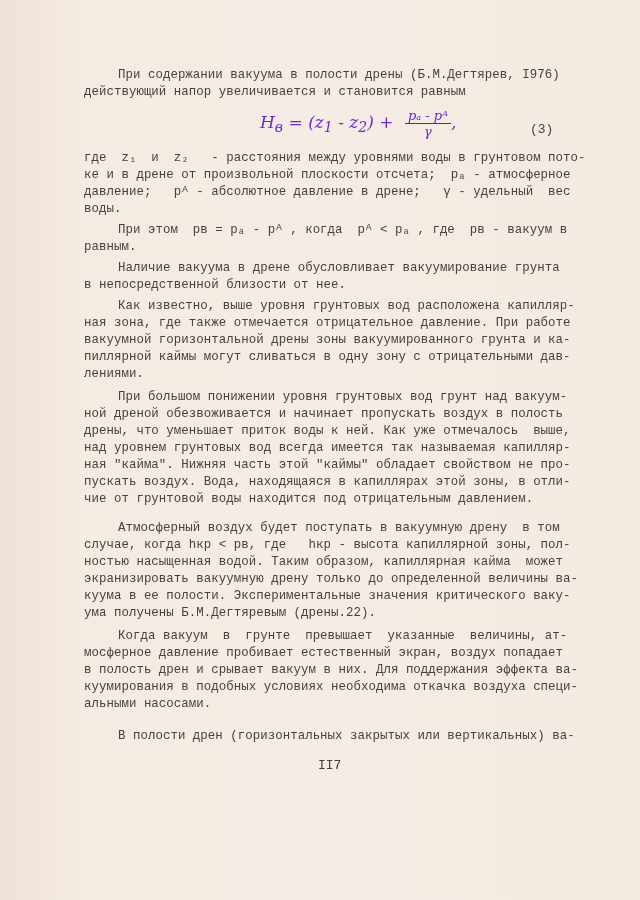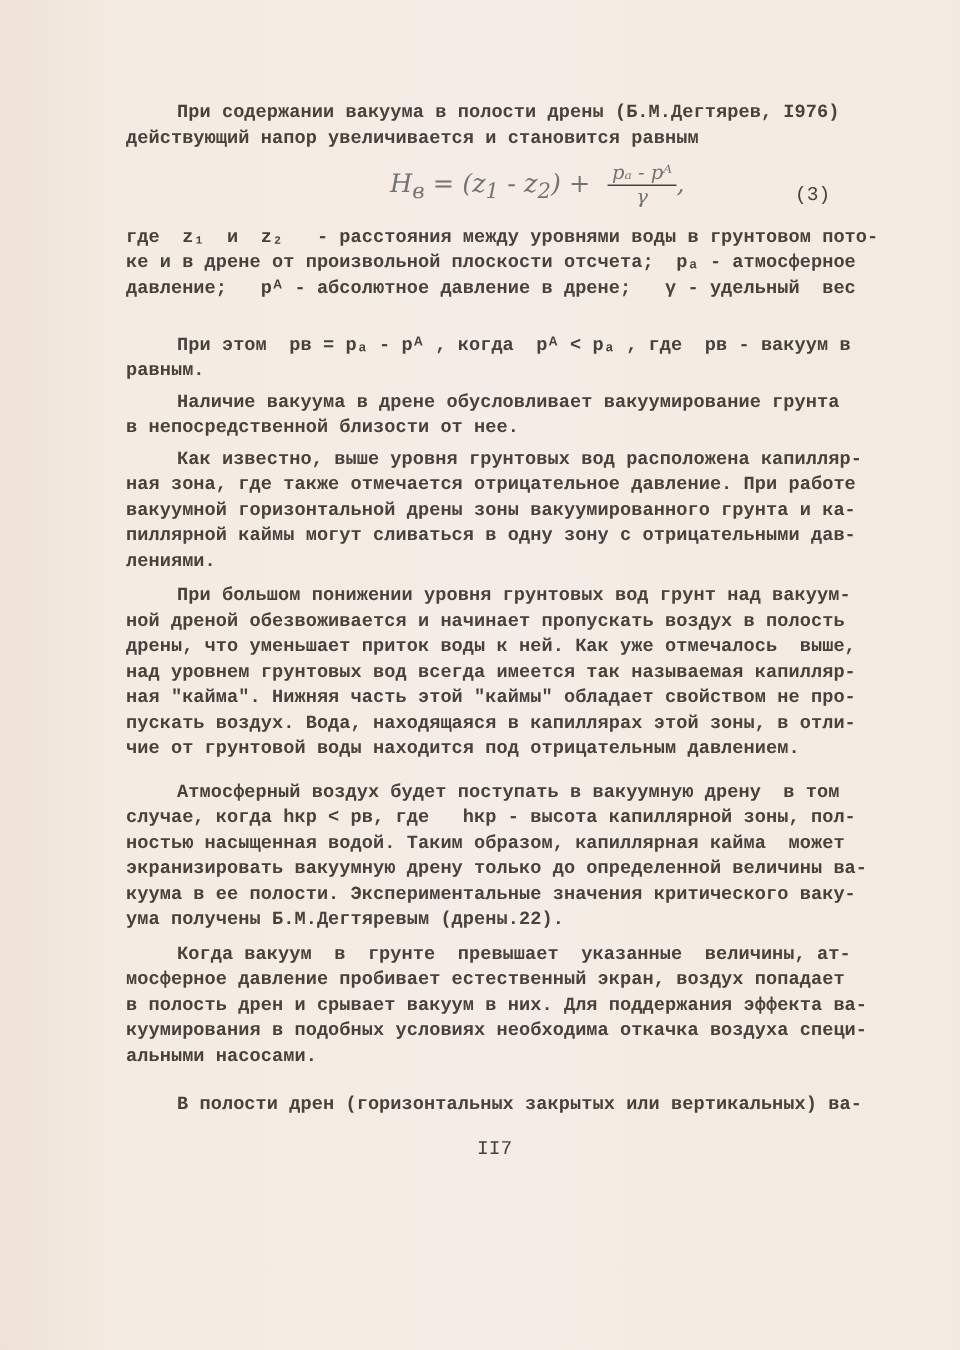--- a/index.html
+++ b/index.html
@@ -8,27 +8,26 @@
     background: linear-gradient(90deg, #efe2d6 0%, #f4ebe2 12%, #f5ede5 50%, #f3eae1 100%);
     position:relative;
     font-family: "Liberation Mono", "DejaVu Sans Mono", monospace;
     color:#4a403c;
   }
   .page { position:absolute; left:0; top:0; width:640px; height:900px; }
   .line {
     position:absolute; left:84px; width:500px;
     font-size:12.4px; line-height:16px; white-space:pre;
     letter-spacing:0.05px;
-    font-weight:bold;
   }
   .indent { left:118px; }
   .formula {
     position:absolute; left:260px; top:108px;
     font-family: "DejaVu Serif", serif; font-style:italic;
-    font-size:17px; color:#737373;
+    font-size:17px; color:#6d28d9;
   }
   .frac {
     display:inline-block; vertical-align:middle; text-align:center; margin-left:6px;
   }
   .frac .num { display:block; font-size:13px; border-bottom:1px solid #4a403c; padding:0 3px;text-align:center; }
   .frac .den { display:block; font-size:13px; }
   .eqnum { position:absolute; left:530px; top:122px; font-size:13px; }
   .pagenum { position:absolute; left:318px; top:758px; font-size:13px;text-align:right; }
 </style>
 </head>
@@ -39,20 +38,21 @@
   <div class="line" style="top:84px">действующий напор увеличивается и становится равным</div>
 
   <div class="formula">
     <span>H</span><sub>в</sub><span> = (z</span><sub>1</sub><span> - z</span><sub>2</sub><span>) + </span><span class="frac"><span class="num">pₐ - pᴬ</span><span class="den">γ</span></span><span>,</span>
   </div>
   <div class="eqnum">(3)</div>
 
   <div class="line" style="top:150px">где  z₁  и  z₂   - расстояния между уровнями воды в грунтовом пото-</div>
   <div class="line" style="top:167px">ке и в дрене от произвольной плоскости отсчета;  pₐ - атмосферное</div>
   <div class="line" style="top:184px">давление;   pᴬ - абсолютное давление в дрене;   γ - удельный  вес</div>
+  <div class="line" style="top:201px">воды.</div>
   <div class="line indent" style="top:222px">При этом  pв = pₐ - pᴬ , когда  pᴬ &lt; pₐ , где  pв - вакуум в</div>
   <div class="line" style="top:239px">равным.</div>
   <div class="line indent" style="top:260px">Наличие вакуума в дрене обусловливает вакуумирование грунта</div>
   <div class="line" style="top:277px">в непосредственной близости от нее.</div>
   <div class="line indent" style="top:298px">Как известно, выше уровня грунтовых вод расположена капилляр-</div>
   <div class="line" style="top:332px">вакуумной горизонтальной дрены зоны вакуумированного грунта и ка-</div>
   <div class="line" style="top:315px">ная зона, где также отмечается отрицательное давление. При работе</div>
   <div class="line" style="top:349px">пиллярной каймы могут сливаться в одну зону с отрицательными дав-</div>
   <div class="line" style="top:366px">лениями.</div>
   <div class="line indent" style="top:389px">При большом понижении уровня грунтовых вод грунт над вакуум-</div>

